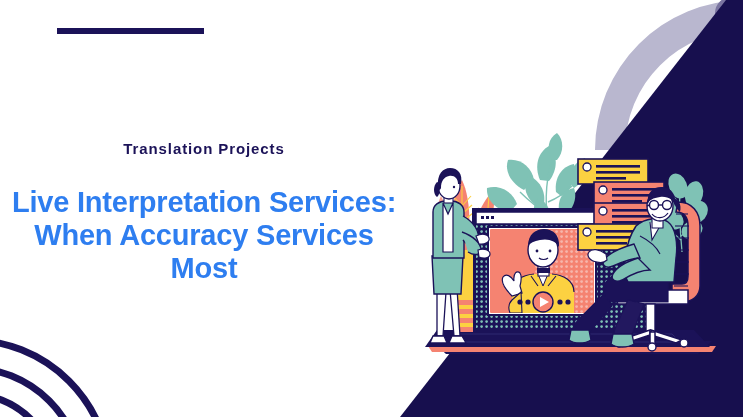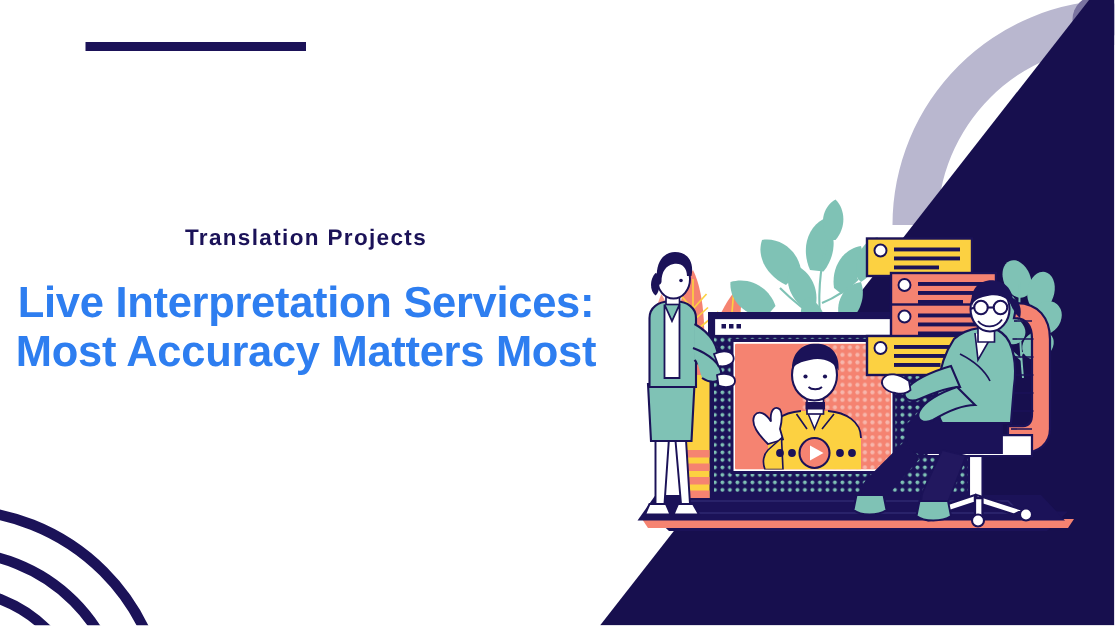--- a/index.html
+++ b/index.html
@@ -29,21 +29,21 @@
     position: absolute;
     left: 57px;
     top: 28px;
     width: 147px;
     height: 6px;
     background: #1b1258;
   }
   .eyebrow {
     position: absolute;
     left: 0px;
-    top: 150px;
+    top: 140px;
     width: 408px;
     text-align: center;
     font-size: 15px;
     font-weight: bold;
     letter-spacing: 0.9px;
     color: #1b1258;
     font-family: "Liberation Sans", sans-serif;
   }
   .headline {
     position: absolute;
@@ -352,16 +352,16 @@
 
     </g>
   </svg>
 
   <div class="accent-bar"></div>
 
   <div class="eyebrow">Translation Projects</div>
 
   <div class="headline">
     <span class="l1">Live Interpretation Services:</span>
-    <span class="l2">Most Accuracy Matters Most</span>
+    <span class="l2">When Accuracy Services Most</span>
   </div>
 
 </div>
 
 </body></html>

